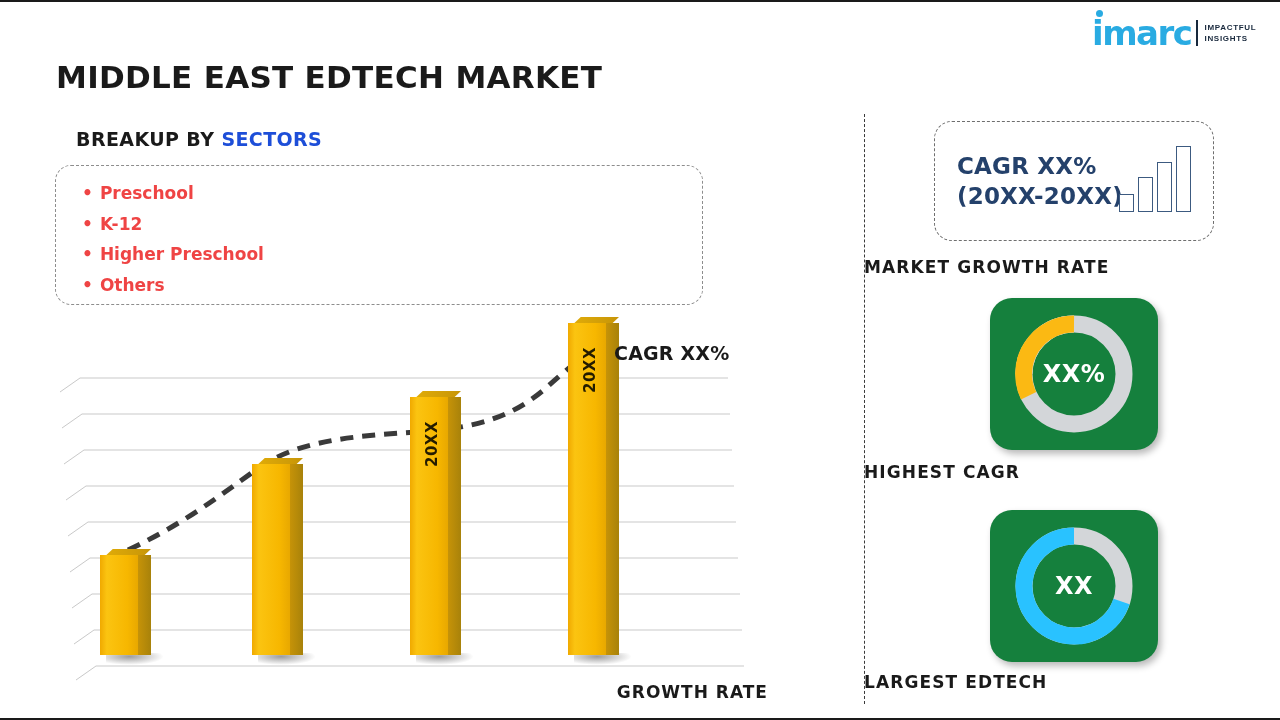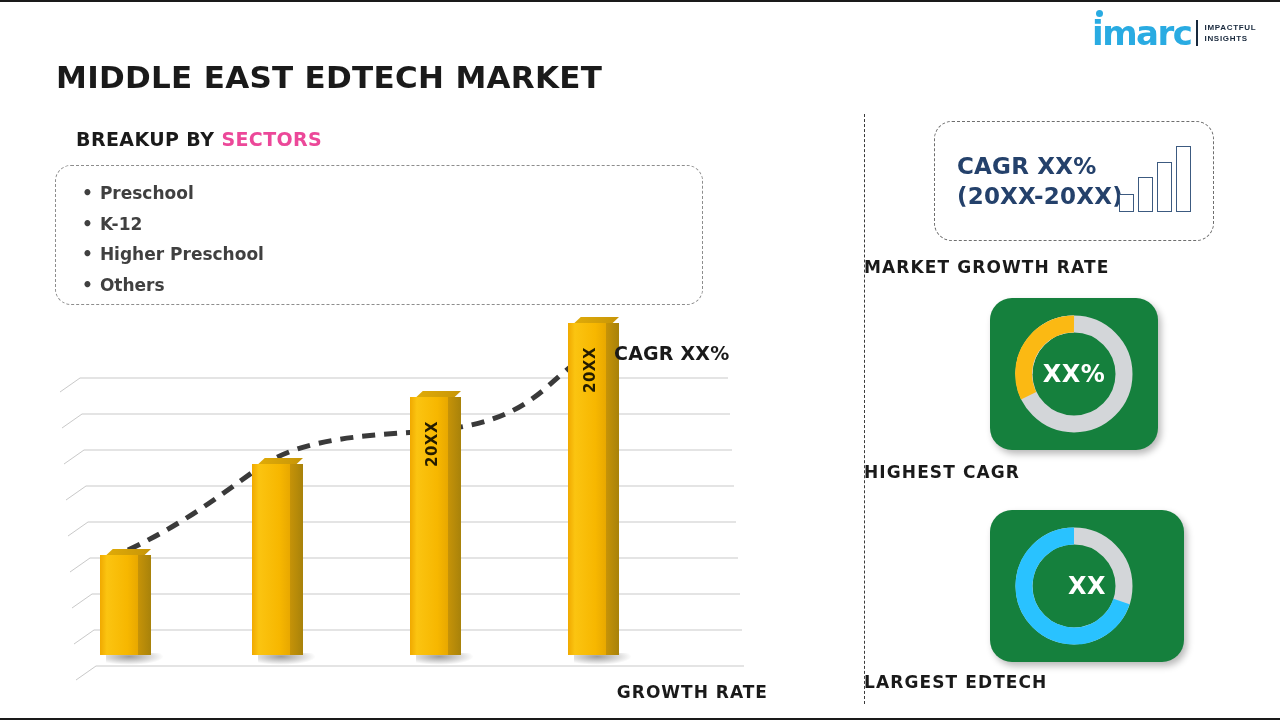--- a/index.html
+++ b/index.html
@@ -28,27 +28,27 @@
   .logo-tag{display:flex;flex-direction:column;justify-content:center;}
   .logo-tag span{font-size:8px;font-weight:bold;color:#18283c;letter-spacing:.7px;line-height:11px;}
 
   
   .title{position:absolute;left:56px;top:57px;font-size:31px;font-weight:bold;
     color:#1a1a1a;letter-spacing:.3px;font-family:"DejaVu Sans", sans-serif;}
 
   
   .breakup{position:absolute;left:76px;top:126px;font-size:19px;font-weight:bold;
     color:#1a1a1a;letter-spacing:.4px;font-family:"DejaVu Sans", sans-serif;}
-  .breakup .accent{color:#ec4899;}
+  .breakup .accent{color:#1d4ed8;}
 
   
   .sectors-box{position:absolute;left:55px;top:163px;width:648px;height:140px;
     border:1.5px dashed #8d8d8d;border-radius:16px;box-sizing:border-box;
     padding:12px 0 0 26px;}
-  .sector-item{font-size:17px;font-weight:bold;color:#404040;line-height:30.6px;
+  .sector-item{font-size:17px;font-weight:bold;color:#ef4444;line-height:30.6px;
     font-family:"DejaVu Sans", sans-serif;}
   .sector-item .bullet{margin-right:7px;}
 
   
   .chart{position:absolute;left:56px;top:330px;width:700px;height:380px;}
   .chart svg{position:absolute;left:0;top:0;}
   .bar{position:absolute;bottom:57px;}
   .bar .front{position:absolute;left:0;bottom:0;width:38px;
     background:linear-gradient(to right,#F0A900 0%,#FBC411 18%,#F7B700 72%,#E8A800 100%);}
   .bar .side{position:absolute;left:38px;bottom:0;width:13px;
@@ -208,21 +208,21 @@
       <svg width="168" height="152">
         <circle cx="84" cy="76" r="50" fill="none" stroke="#D3D6D9" stroke-width="17"></circle>
         <path d="M 84 26 A 50 50 0 0 0 34 76" fill="none" stroke="#D3D6D9" stroke-width="17"></path>
         <path d="M 84 26 A 50 50 0 0 0 36.5 92.5" fill="none" stroke="#FBB913" stroke-width="17" transform="rotate(180 84 76) scale(1 1)" style="transform-box:fill-box;transform-origin:center;"></path>
         <path d="M 84 26 A 50 50 0 0 0 38.6 97.8" fill="none" stroke="#FBB913" stroke-width="17"></path>
       </svg>
       <div class="val">XX%</div>
     </div>
     <div class="rp-caption" style="top:460px;">HIGHEST CAGR</div>
 
-    <div class="tile" style="top:508px;padding-left:26px;">
+    <div class="tile" style="top:508px;">
       <svg width="168" height="152">
         <circle cx="84" cy="76" r="50" fill="none" stroke="#D3D6D9" stroke-width="17"></circle>
         <path d="M 84 26 A 50 50 0 1 0 131.5 91.5" fill="none" stroke="#29C2FF" stroke-width="17"></path>
       </svg>
       <div class="val">XX</div>
     </div>
     <div class="rp-caption" style="top:670px;">LARGEST EDTECH</div>
 
   </div>
 </div>

